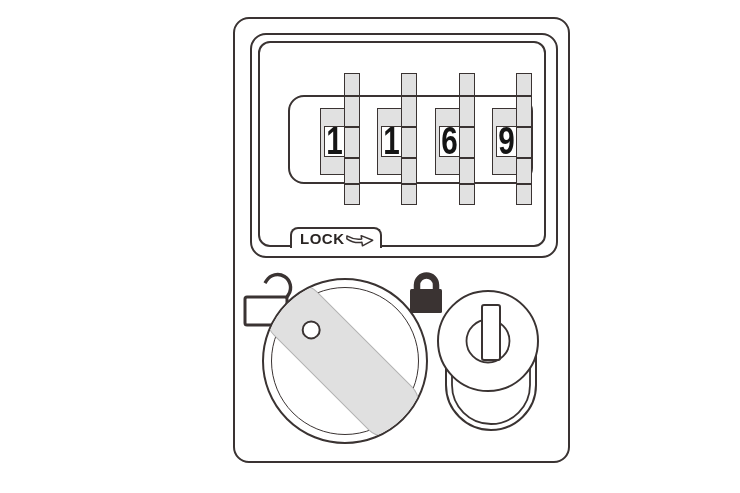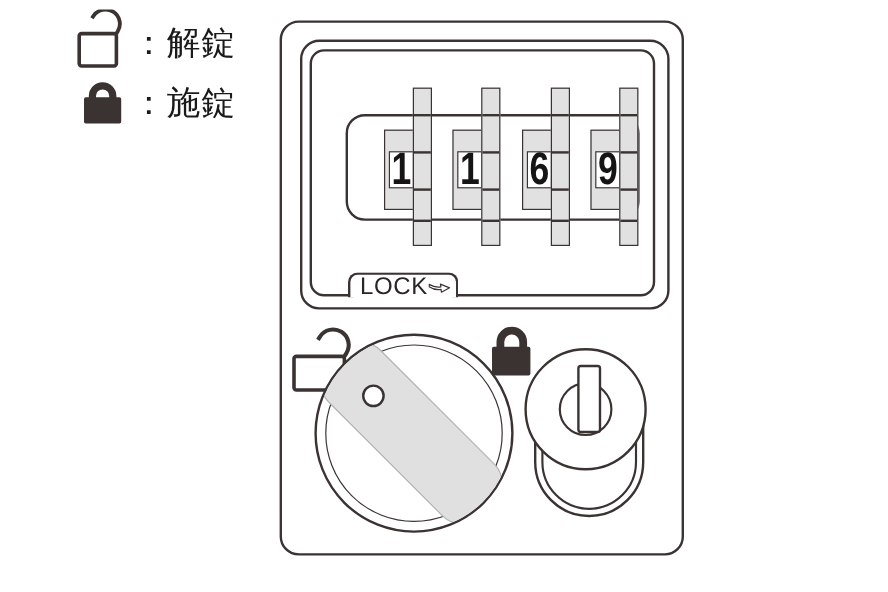--- a/index.html
+++ b/index.html
@@ -19,49 +19,35 @@
   .dial-wheel{top:0;width:40px;height:210px;}
   .digit-frame{left:0;top:108px;width:27px;height:67px;background:#e1e1e1;border:1.8px solid #3a3332;}
   .digit-box{left:3px;top:17px;width:21px;height:31px;background:#fff;border:1.8px solid #3a3332;
     display:flex;align-items:center;justify-content:center;overflow:visible;}
   .digit-box span{font-size:38px;font-weight:bold;color:#151515;line-height:31px;transform:scale(0.78,1);}
   .thumbwheel{left:24px;top:73px;width:16px;height:132px;background:#e1e1e1;border:1.8px solid #3a3332;}
   .strip-line{position:absolute;left:0;right:0;height:1.8px;background:#3a3332;}
 
   .lock-tab{left:290px;top:227px;width:92px;height:21px;border:2px solid #3a3332;border-bottom:none;
     border-radius:8px 8px 0 0;background:#fff;display:flex;align-items:center;padding:1px 4px 0 8px;gap:1px;}
-  .lock-tab-label{font-size:20px;font-weight:400;color:#2a2523;letter-spacing:0.5px;line-height:18px;}
+  .lock-tab-label{font-size:15px;font-weight:700;color:#2a2523;letter-spacing:0.5px;line-height:18px;}
 
   
   .knob-outer{left:262px;top:278px;width:166px;height:166px;border:2px solid #3a3332;border-radius:50%;
     background:#fff;overflow:hidden;}
   .knob-inner{left:7px;top:7px;width:148px;height:148px;border:1.8px solid #3a3332;border-radius:50%;}
   .knob-lever{left:-10px;top:50px;width:178px;height:62px;background:#e0e0e0;border:1px solid #b3b3b3;
     border-radius:22px;transform:rotate(45deg);}
   .lever-hole{left:34px;top:21px;width:19px;height:19px;border:2px solid #3a3332;border-radius:50%;background:#fff;}
 </style>
 </head>
 <body>
 
 <div class="stage">
 
-  <div class="abs" style="left:58px;top:8px;width:180px;height:100px;">
-
-    <svg class="abs" style="left:2px;top:0;" width="60" height="52" viewBox="0 0 60 52">
-      <rect x="6" y="20" width="31" height="27" rx="2" fill="#fff" stroke="#3a3332" stroke-width="3"></rect>
-      <path d="M13,20 v-2 a12,12 0 0 1 24,0 v2" fill="none" stroke="#3a3332" stroke-width="3.2" transform="rotate(32 37 20)"></path>
-    </svg>
-    <div class="abs legend-label" style="left:52px;top:12px;">：解錠</div>
-
-    <svg class="abs" style="left:6px;top:54px;" width="42" height="44" viewBox="0 0 42 44">
-      <path d="M13,22 v-4 a8.5,8.5 0 0 1 17,0 v4" fill="none" stroke="#3a3332" stroke-width="6"></path>
-      <rect x="6" y="19" width="31" height="22" rx="1.5" fill="#3a3332"></rect>
-    </svg>
-    <div class="abs legend-label" style="left:52px;top:62px;">：施錠</div>
-  </div>
 
   <div class="abs unit-panel"></div>
   <div class="abs bezel-outer"></div>
   <div class="abs bezel-inner"></div>
   <div class="abs dial-window"></div>
 
   <div class="abs dial-wheel" style="left:320px;">
     <div class="abs digit-frame">
       <div class="abs digit-box">
         <span>1</span>

